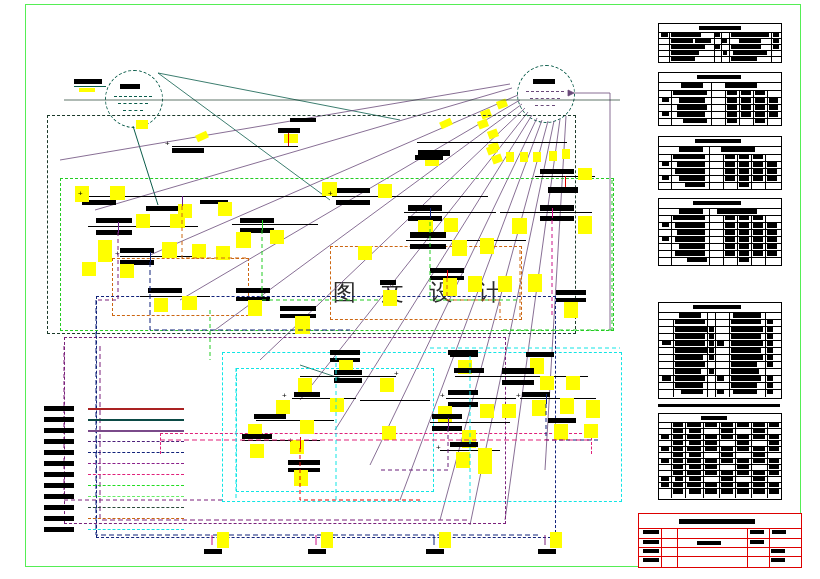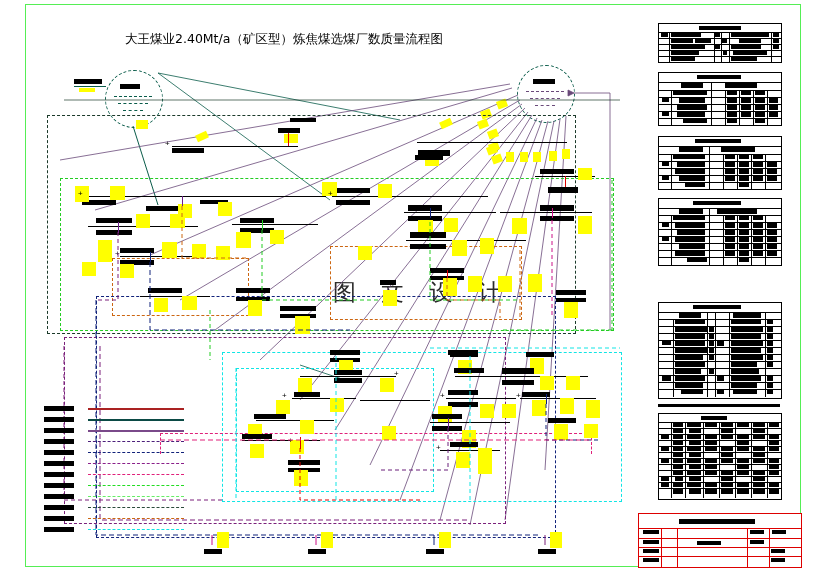--- a/index.html
+++ b/index.html
@@ -55,21 +55,20 @@
 <body>
 
 <div id="root">
 
   <div class="frame-line frame-v" style="left:25px;top:4px;height:563px;"></div>
   <div class="frame-line frame-v" style="left:800px;top:4px;height:563px;"></div>
   <div class="frame-line frame-h" style="left:25px;top:4px;width:776px;"></div>
   <div class="frame-line frame-h" style="left:25px;top:566px;width:776px;"></div>
   <div class="frame-line frame-v" style="left:634px;top:4px;height:563px;opacity:.0;"></div>
 
-  <div id="doc-subtitle">大王煤业2.40Mt/a（矿区型）炼焦煤选煤厂数质量流程图</div>
   <div id="watermark">图 文 设 计</div>
 
   <div class="circ" style="left:105px;top:70px;width:56px;height:56px;"></div>
   <div class="bar" style="left:120px;top:84px;width:20px;height:5px;"></div>
   <div class="dl" style="left:114px;top:96px;width:38px;border-top:1px dashed #0a5c4a;"></div>
   <div class="dl" style="left:118px;top:103px;width:30px;border-top:1px dashed #0a5c4a;"></div>
   <div class="dl" style="left:123px;top:110px;width:20px;border-top:1px dashed #0a5c4a;"></div>
   <div class="vline" style="left:74px;top:86px;width:32px;height:1px;background:#0a5c4a;"></div>
   <div class="bar" style="left:74px;top:79px;width:28px;height:5px;"></div>
   <div class="ytag" style="left:79px;top:88px;width:16px;height:4px;"></div>

